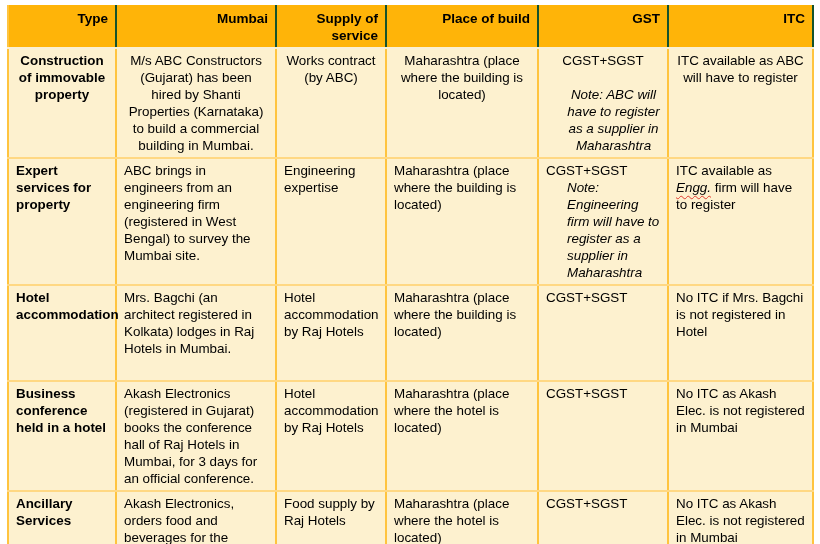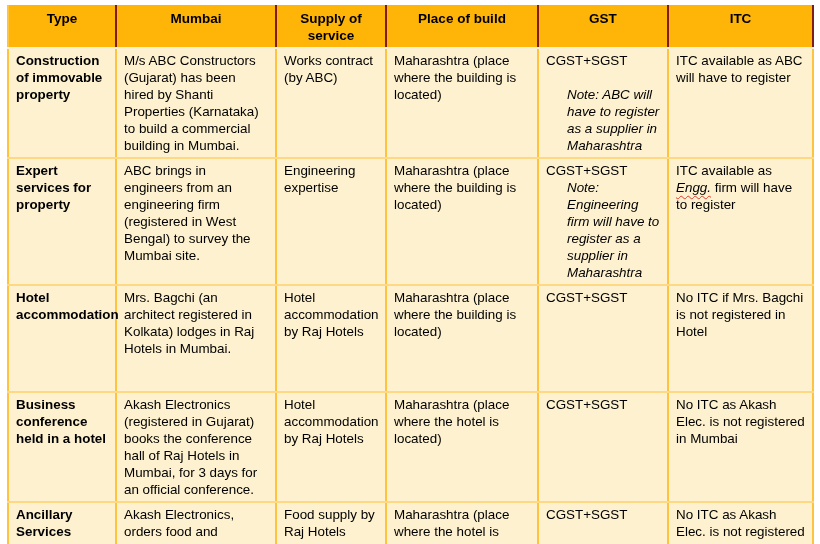--- a/index.html
+++ b/index.html
@@ -20,43 +20,43 @@
   }
   col.c-type   { width: 108px; }
   col.c-example{ width: 160px; }
   col.c-supply { width: 110px; }
   col.c-place  { width: 152px; }
   col.c-gst    { width: 130px; }
   col.c-itc    { width: 145px; }
 
   th {
     background: #FFB408;
-    text-align: center;
+    text-align: right;
     vertical-align: top;
     font-weight: bold;
     font-size: 13.5px;
     line-height: 17px;
     padding: 5px 7px 3px 7px;
-    border-right: 2px solid #7f1d1d;
+    border-right: 2px solid #14532d;
     border-bottom: 2px solid #FAF0D4;
   }
   tr.header-row { height: 37px; }
 
   td {
     background: #FDF1CF;
     vertical-align: top;
     font-size: 13.4px;
     line-height: 17px;
     padding: 3px 7px 3px 7px;
     border-right: 2px solid #FFC43F;
     border-bottom: 2px solid #FFD883;
   }
-  tr.r0 { height: 106px; }
+  tr.r0 { height: 106px; text-align: center; }
   tr.r1 { height: 102px; }
-  tr.r2 { height: 107px; margin-left: 15px;  }
+  tr.r2 { height: 96px; margin-left: 15px;  }
   tr.r3 { height: 104px; padding-left: 42px; }
   tr.r4 { height: 87px;  }
   tbody tr:last-child td { border-bottom: 4px solid #FFB408; }
 
   td.type-cell { font-weight: bold; }
 
   .note {
     font-style: italic;
     margin-left: 21px;
   }

